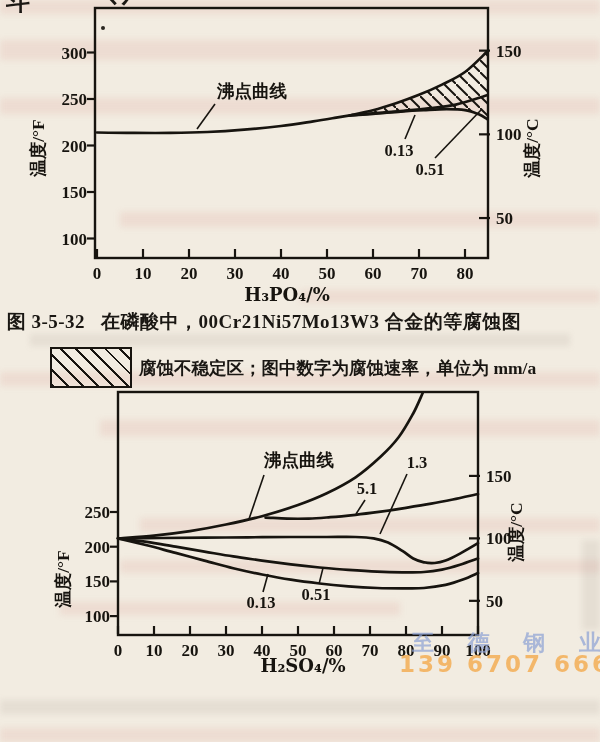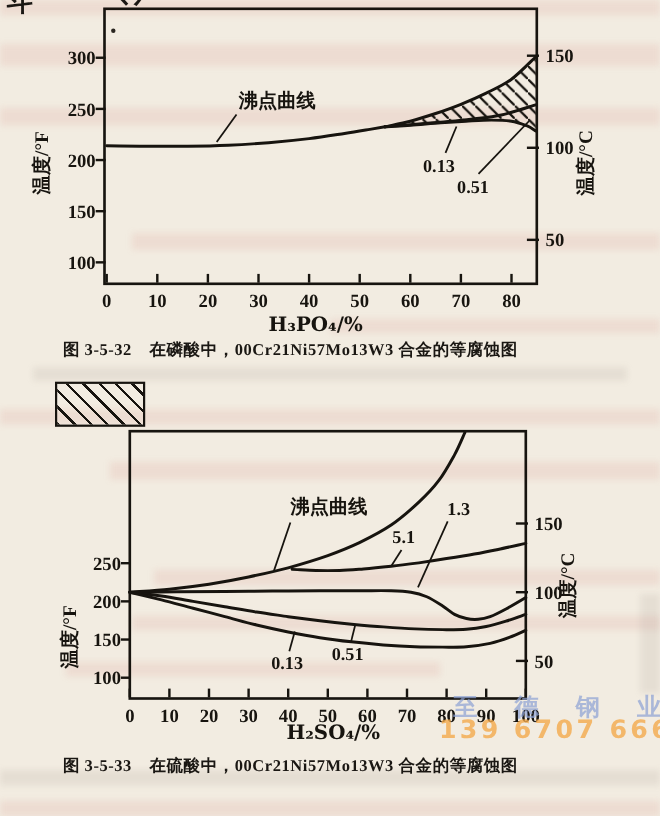--- a/index.html
+++ b/index.html
@@ -6,21 +6,21 @@
   .page{position:relative;width:600px;height:742px;background:#f2ece1;overflow:hidden;
         font-family:"Liberation Serif","DejaVu Serif",serif;color:#1a1713;}
   .blot{position:absolute;filter:blur(3px);pointer-events:none;}
   .pink{background:rgba(214,125,118,0.14);}
   .gray{background:rgba(138,127,114,0.12);}
   svg{position:absolute;left:0;top:0;}
   .tk{font:700 17px "Liberation Serif","DejaVu Serif",serif;fill:#17140f;}
   .an{font:700 16.5px "Liberation Serif","DejaVu Serif",serif;fill:#17140f;}
   .cj{font:700 17.5px "Liberation Serif","DejaVu Serif",serif;fill:#17140f;}
   .ax{font:700 18px "DejaVu Serif","DejaVu Sans",serif;fill:#17140f;}
-  .caption{position:absolute;left:0;width:528px;text-align:center;font-size:15px;font-weight:700;
+  .caption{position:absolute;left:0;width:528px;text-align:center;font-size:19px;font-weight:700;
            letter-spacing:.5px;white-space:nowrap;}
   .caption .lab{margin-right:16px;}
   .legend{position:absolute;top:347px;left:50px;display:flex;align-items:center;gap:7px;}
   .swatch{width:78px;height:37px;border:2.5px solid #17140f;
           background:repeating-linear-gradient(45deg,#17140f 0 2px,transparent 2px 10.5px);}
   .legend .ltxt{font-size:17.5px;font-weight:700;white-space:nowrap;}
   .subcap{position:absolute;left:0;width:600px;text-align:center;font-size:17.5px;font-weight:700;}
   .wm-co{position:absolute;left:412px;top:628px;font-size:22px;font-weight:700;
          letter-spacing:13px;color:rgba(142,162,212,0.72);white-space:nowrap;
          font-family:"DejaVu Sans","Liberation Sans",sans-serif;}
@@ -173,22 +173,20 @@
       <line x1="319" y1="584" x2="323" y2="568" stroke="#17140f" stroke-width="1.6"></line>
       <text x="316" y="600" class="an" text-anchor="middle">0.51</text>
     </svg>
 
   <div class="caption" style="top:309px">
     <span class="lab">图 3-5-32</span><span>在磷酸中，00Cr21Ni57Mo13W3 合金的等腐蚀图</span>
   </div>
 
   <div class="legend">
     <div class="swatch"></div>
+    <span class="ltxt">腐蚀不稳定区；图中数字为腐蚀速率，单位为 mm/a</span>
   </div>
 
-  <div class="caption" style="top:687px">
-    <span class="lab">图 3-5-33</span><span>在硫酸中，00Cr21Ni57Mo13W3 合金的等腐蚀图</span>
-  </div>
 
   <div class="wm-co">至 德 钢 业</div>
   <div class="wm-ph">139 6707 6667</div>
 
 </div>
 
 </body></html>

